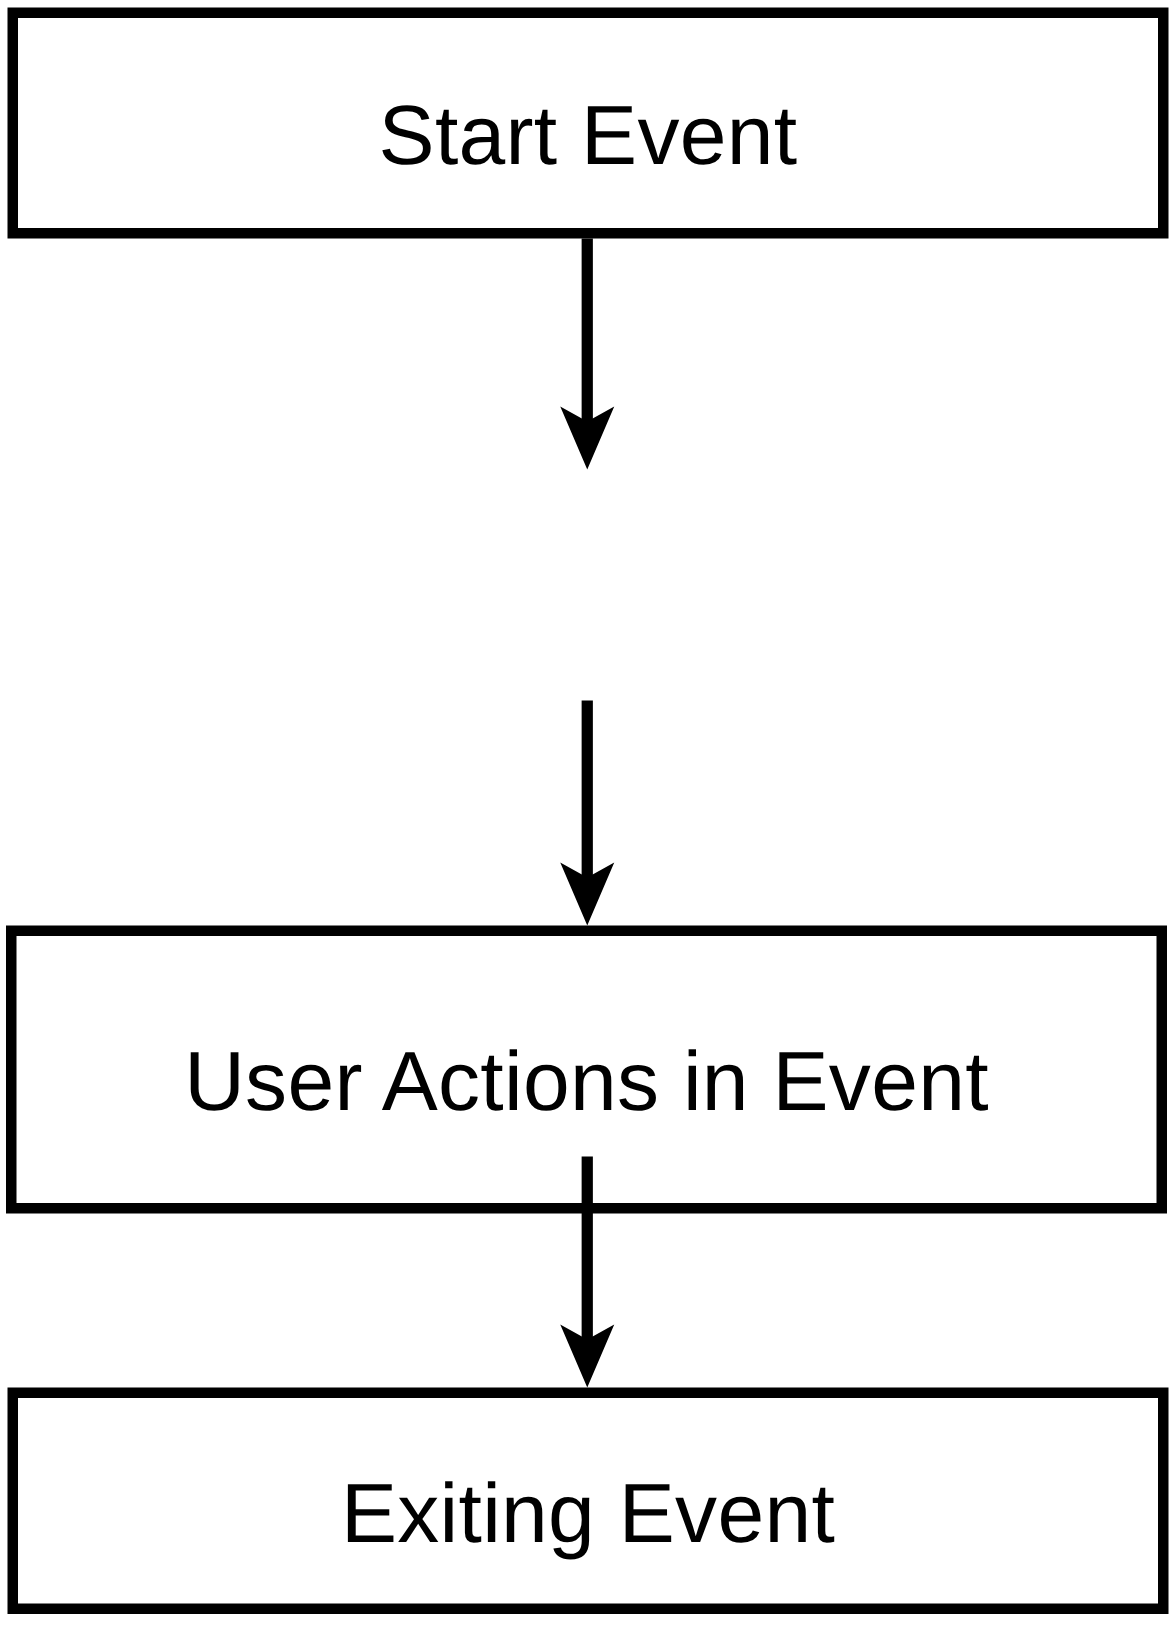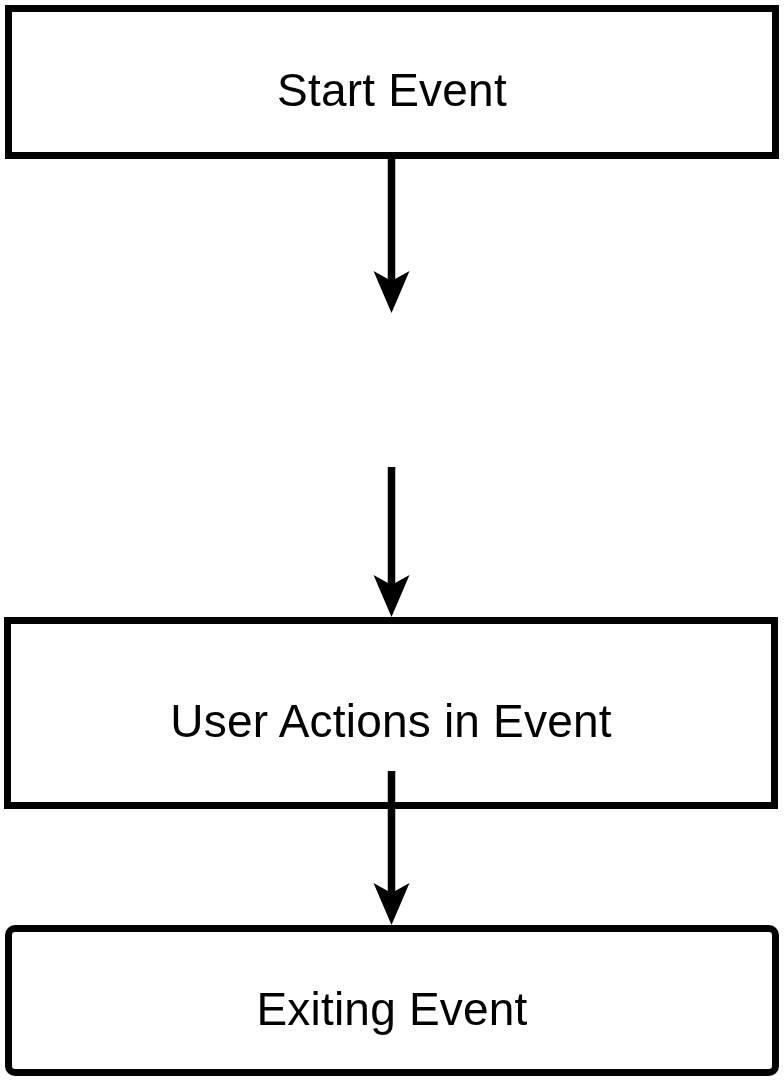--- a/index.html
+++ b/index.html
@@ -27,21 +27,21 @@
     box-sizing: border-box;
     background: #ffffff;
     border: 7.5px solid #000000;
     display: flex;
     align-items: center;
     justify-content: center;
   }
 
   .process-box-label {
     font-family: "Liberation Sans", sans-serif;
-    font-size: 46px;
+    font-size: 56px;
     line-height: 1;
     color: #000000;
     font-weight: 400;
     letter-spacing: 0.2px;
     white-space: nowrap;
     text-align: right;
     margin-top: 16px;
   }
 
   .flow-connector {
@@ -51,21 +51,21 @@
     width: 784px;
     height: 1091px;
     pointer-events: none;
     overflow: visible;
   }
 
   
   #box-start        { left: 5px; top: 5px;   width: 774px; height: 154px; }
   #box-adding       { left: 5px; top: 313px; width: 774px; height: 154px; }
   #box-user-actions { left: 4px; top: 617px; width: 774px; height: 192px; }
-  #box-exiting      { left: 5px; top: 925px; width: 774px; height: 151px; border-radius: 10px; }
+  #box-exiting      { left: 5px; top: 925px; width: 774px; height: 151px; }
 </style>
 </head>
 <body>
 
 <div id="flowchart-canvas">
 
   <div class="process-box" id="box-start">
     <span class="process-box-label">Start Event</span>
   </div>
 

